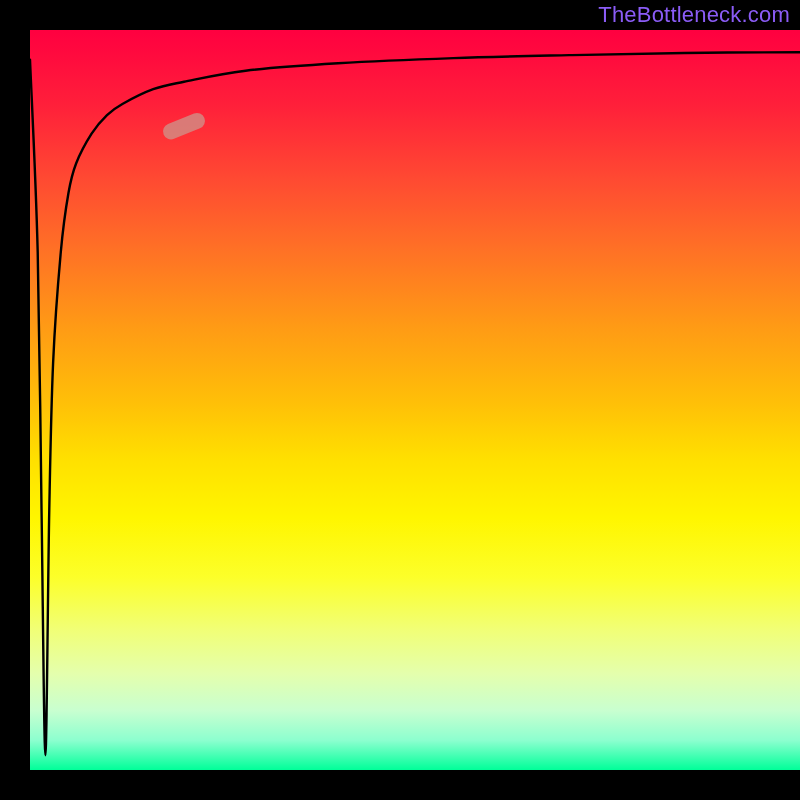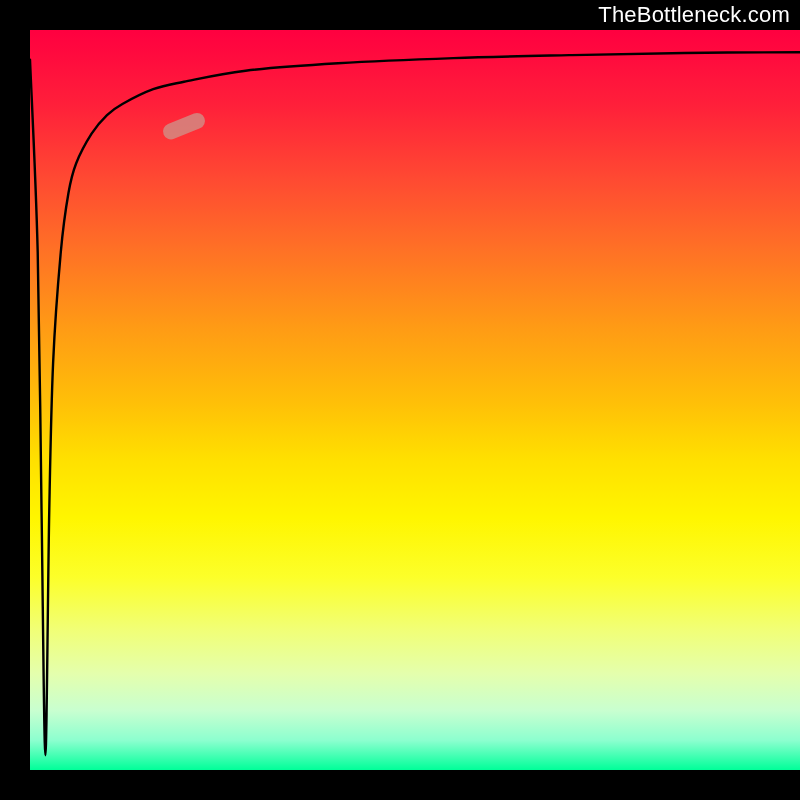--- a/index.html
+++ b/index.html
@@ -14,21 +14,21 @@
   .frame {
     position: relative;
     width: 800px;
     height: 800px;
     background: #000;
   }
   .attribution {
     position: absolute;
     top: 2px;
     right: 10px;
-    color: #ffffff;
+    color: #8b5cf6;
     font-size: 22px;
     font-weight: 400;
     letter-spacing: 0.2px;
     z-index: 5;
   }
   .plot-area {
     position: absolute;
     left: 30px;
     top: 30px;
     width: 770px;

